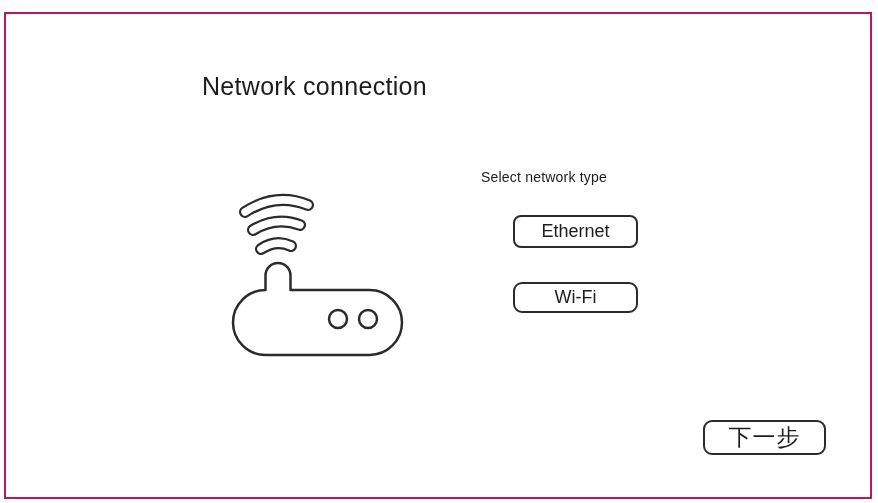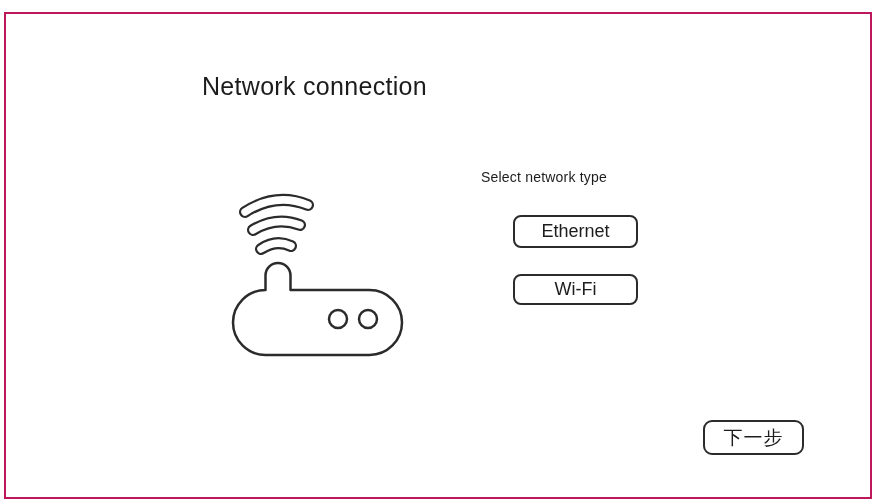--- a/index.html
+++ b/index.html
@@ -60,26 +60,26 @@
     cursor: pointer;
     position: absolute;
   }
   .net-btn {
     left: 507px;
     width: 125px;
     border-radius: 8px;
     font-size: 18px;
   }
   .net-btn.ethernet { top: 201px; height: 33px; }
-  .net-btn.wifi     { top: 260px; height: 31px; }
+  .net-btn.wifi     { top: 268px; height: 31px; border-radius: 9px; }
   .next-btn {
     left: 697px; top: 406px;
-    width: 101px; height: 35px;
+    width: 123px; height: 35px;
     border-radius: 9px;
-    font-size: 19px;
+    font-size: 23px;
     letter-spacing: 1px;
   }
   .stroke { fill: none; stroke: #2b2b2b; stroke-width: 2.5; }
   .wave-outer { fill: none; stroke: #2b2b2b; stroke-width: 12; stroke-linecap: round; }
   .wave-inner { fill: none; stroke: #ffffff; stroke-width: 7.5; stroke-linecap: round; }
   .body-shape { fill: #ffffff; stroke: #2b2b2b; stroke-width: 2.5; stroke-linejoin: round; }
 </style>
 </head>
 <body>
 

